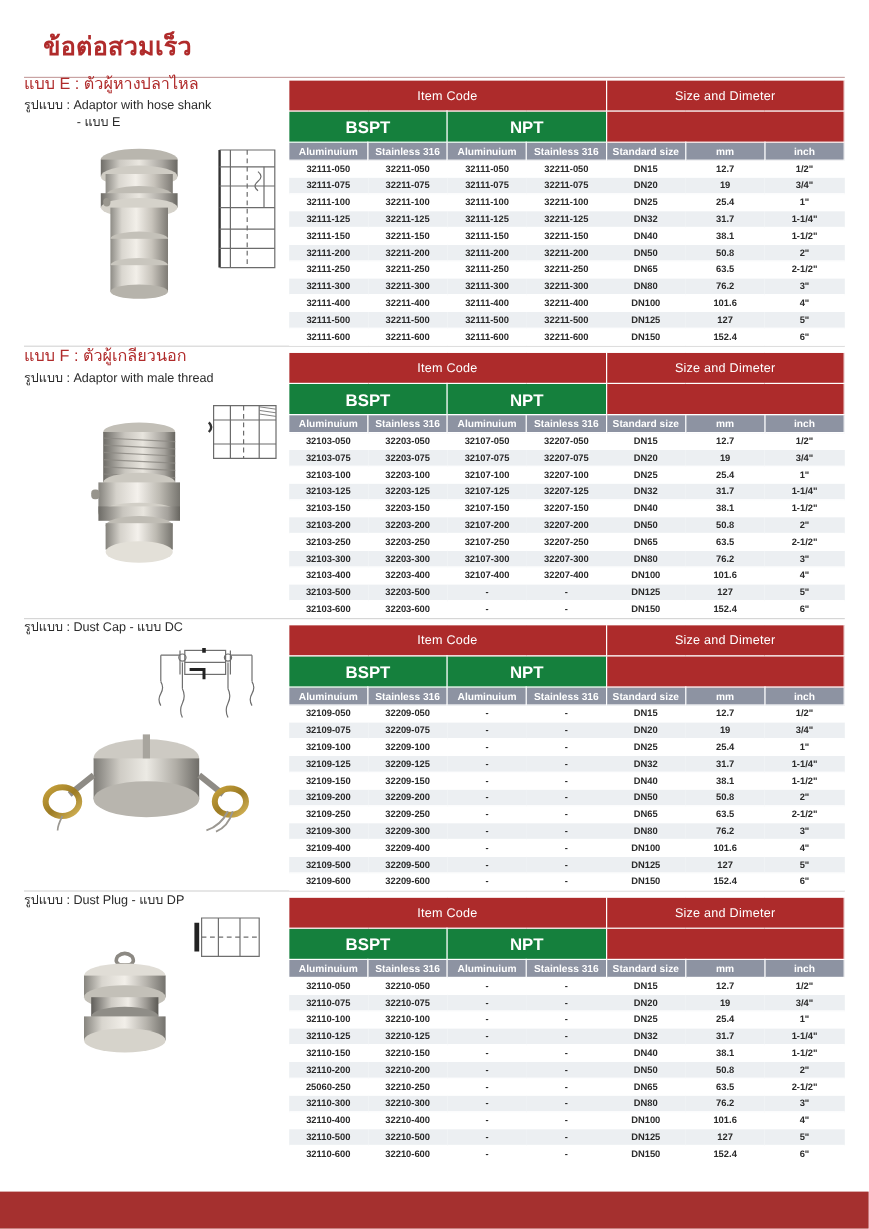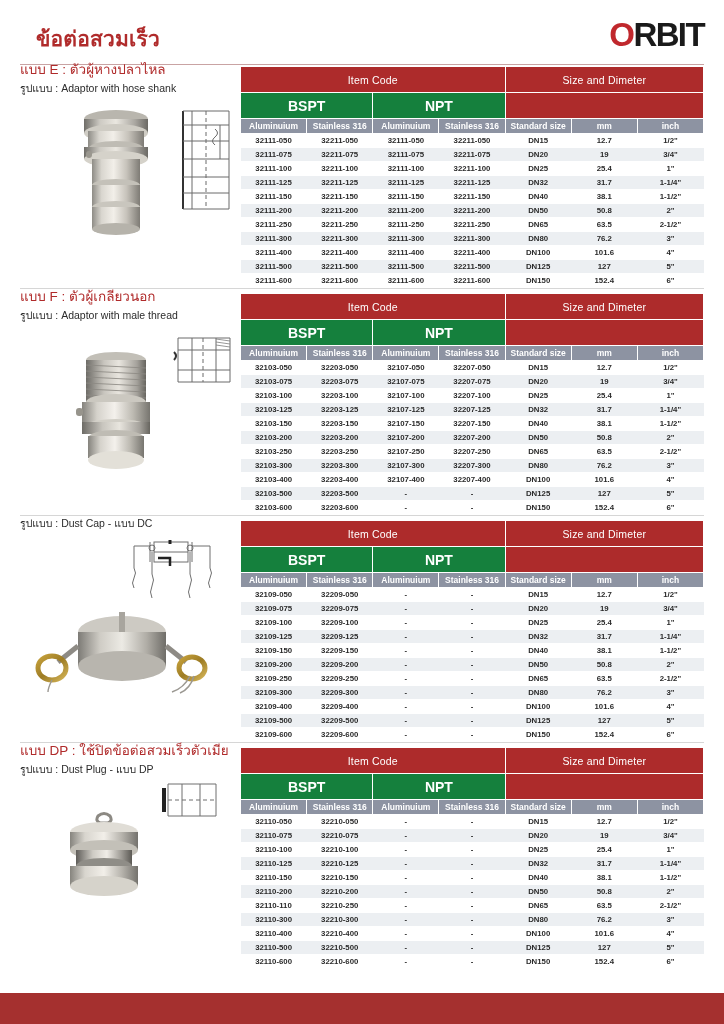--- a/index.html
+++ b/index.html
@@ -108,31 +108,28 @@
   .footer-band {
     position:absolute; left:0; right:0; bottom:0;
     height:31px; background:#a5302f;
   }
 </style>
 </head>
 <body>
 
 <div class="page-header">
   <div class="page-title">ข้อต่อสวมเร็ว</div>
-  <div class="logo">
-    <span class="o">O</span><span class="rest">RBIT</span>
-  </div>
   <div class="header-rule"></div>
 </div>
 
 <div id="sections-root">
     <div class="section">
       <div class="sec-left">
         <div class="sec-title">แบบ E : ตัวผู้หางปลาไหล</div>
-        <div class="sec-sub"><span>รูปแบบ : Adaptor with hose shank</span></div>
+        <div class="sec-sub"><span>รูปแบบ : Adaptor with hose shank</span><span class="indent">- แบบ E</span></div>
         <div class="art" style="height: 152px;">
           <div class="photo-wrap" style="left: 42px; top: 4px;">
   <svg width="108" height="132" viewBox="0 0 108 132">
     <defs>
       <linearGradient id="mE" x1="0" y1="0" x2="1" y2="0">
         <stop offset="0" stop-color="#8e8c86"></stop>
                   <stop offset="0.2" stop-color="#d9d6cf"></stop>
         <stop offset="0.45" stop-color="#f2efe9"></stop>
                   <stop offset="0.72" stop-color="#c7c3bb"></stop>
         <stop offset="1" stop-color="#7e7b75"></stop>
@@ -661,21 +658,20 @@
               <td class="cell">152.4</td>
               <td class="cell">6"</td>
             </tr>
           </tbody>
         </table>
       </div>
     </div>
     <div class="divider"></div>
     <div class="section">
       <div class="sec-left">
-        <div class="sec-title">แบบ DP : ใช้ปิดข้อต่อสวมเร็วตัวเมีย</div>
         <div class="sec-sub"><span>รูปแบบ : Dust Plug - แบบ DP</span></div>
         <div class="art" style="height: 150px;">
           <div class="photo-wrap" style="left: 34px; top: 28px;">
   <svg width="100" height="92" viewBox="0 0 100 92">
     <defs>
       <linearGradient id="mDP" x1="0" y1="0" x2="1" y2="0">
         <stop offset="0" stop-color="#86847e"></stop>
                   <stop offset="0.22" stop-color="#d8d5ce"></stop>
         <stop offset="0.5" stop-color="#f2efe9"></stop>
                   <stop offset="0.76" stop-color="#b7b4ad"></stop>
@@ -783,21 +779,21 @@
             <tr class="alt">
               <td class="cell">32110-200</td>
               <td class="cell">32210-200</td>
               <td class="cell">-</td>
               <td class="cell">-</td>
               <td class="cell">DN50</td>
               <td class="cell">50.8</td>
               <td class="cell">2"</td>
             </tr>
             <tr class="">
-              <td class="cell">32110-110</td>
+              <td class="cell">25060-250</td>
               <td class="cell">32210-250</td>
               <td class="cell">-</td>
               <td class="cell">-</td>
               <td class="cell">DN65</td>
               <td class="cell">63.5</td>
               <td class="cell">2-1/2"</td>
             </tr>
             <tr class="alt">
               <td class="cell">32110-300</td>
               <td class="cell">32210-300</td>

